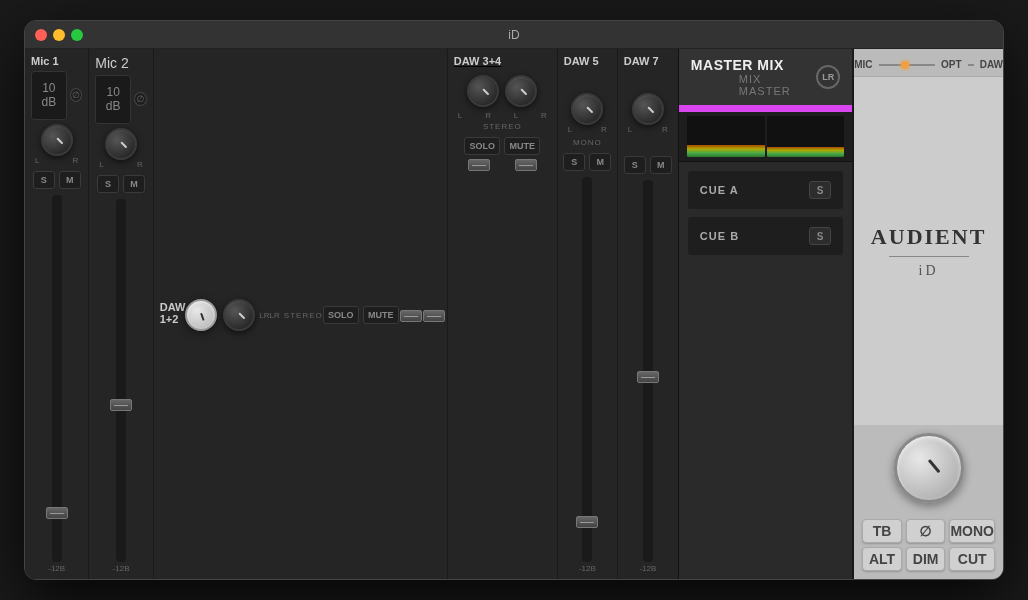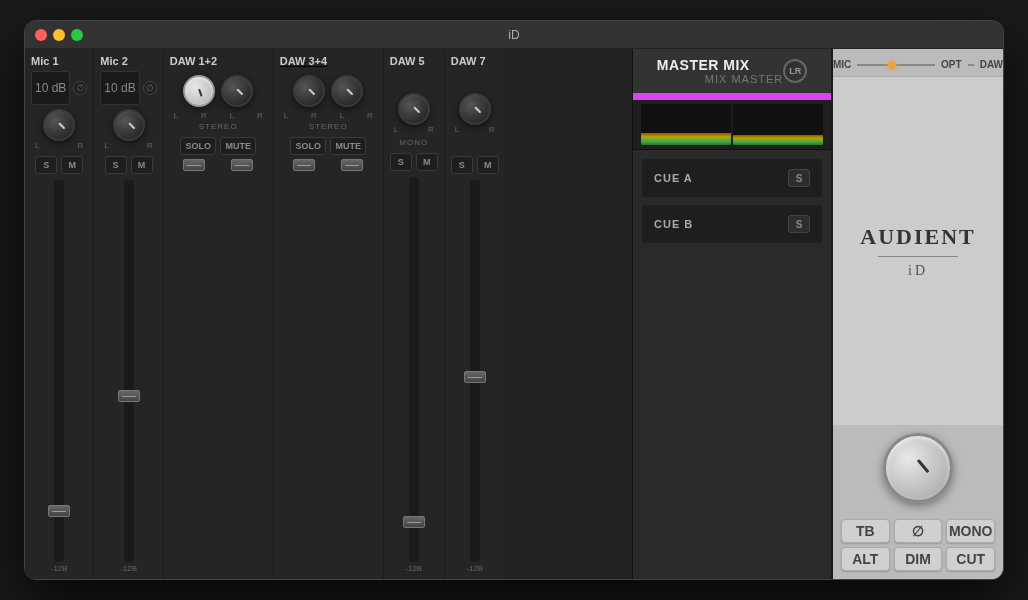--- a/index.html
+++ b/index.html
@@ -466,21 +466,21 @@
           <div class="fader-wrapper" style="position:relative;width:100%;">
             <div class="fader-outer" style="height:180px;margin:0 auto;">
               <div class="fader-thumb" style="top:85%;"></div>
             </div>
             <div style="font-size:8px;color:#666;margin-top:2px;">-12B</div>
           </div>
         </div>
 
         <div class="single-channel">
           <div class="channel-header-row">
-            <span style="color:#ccc;font-size:11px;font-weight:700;">Mic 2</span>
+            <span style="color:#ccc;font-size:14px;font-weight:400;">Mic 2</span>
           </div>
           <div style="display:flex;align-items:center;gap:3px;margin-bottom:4px;">
             <div class="db-badge"><span>10 dB</span></div>
             <div class="phase-btn">∅</div>
           </div>
           <div class="knob"></div>
           <div class="lr-labels">
               <span>L</span>
               <span>R</span>
             </div>
@@ -489,21 +489,21 @@
             <div class="sm-btn">M</div>
           </div>
           <div class="fader-wrapper" style="position:relative;width:100%;">
             <div class="fader-outer" style="height:180px;margin:0 auto;">
               <div class="fader-thumb" style="top:55%;"></div>
             </div>
             <div style="font-size:8px;color:#666;margin-top:2px;">-12B</div>
           </div>
         </div>
 
-        <div style="display:flex;flex-direction:column;align-items:center;padding:6px 6px 4px;border-right:1px solid #1a1a1a;background:#252525;min-width:110px;">
+        <div style="display:flex;align-items:center;padding:6px 6px 4px;border-right:1px solid #1a1a1a;background:#252525;min-width:110px;">
           <div style="display:flex;align-items:center;justify-content:space-between;width:100%;margin-bottom:4px;">
             <span style="color:#ccc;font-size:11px;font-weight:600;">DAW 1+2</span>
           </div>
           <div style="display:flex;gap:6px;margin:4px 0;">
             <div class="knob white"></div>
             <div class="knob"></div>
           </div>
           <div style="display:flex;justify-content:space-between;width:100%;font-size:8px;color:#666;padding:0 4px;">
             <span>L</span>
               <span>R</span>

